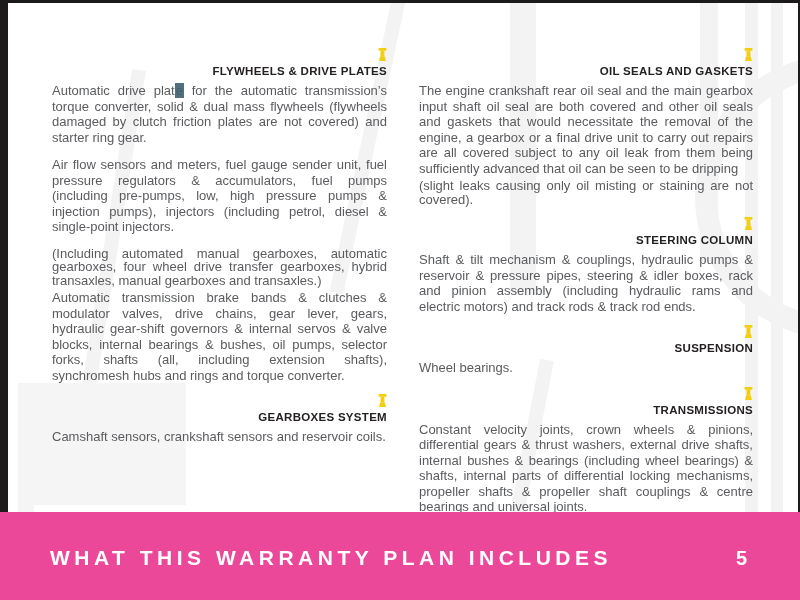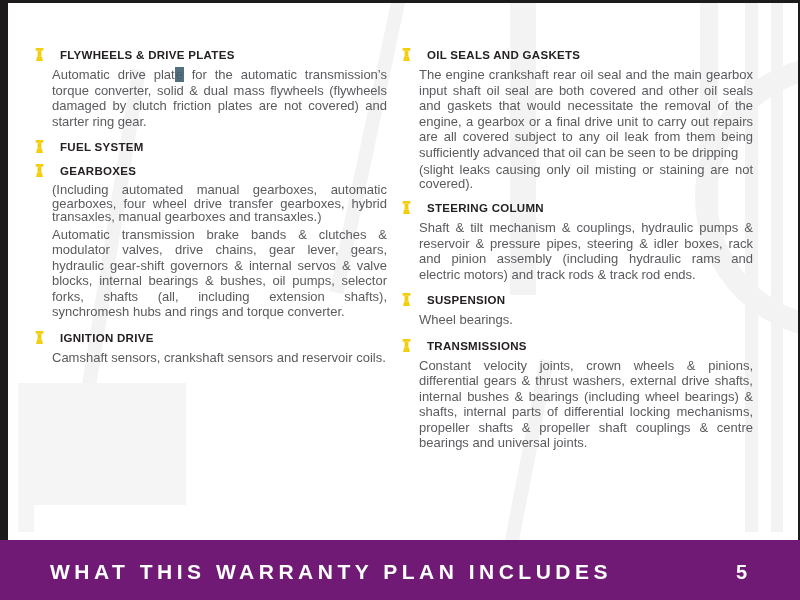--- a/index.html
+++ b/index.html
@@ -24,37 +24,37 @@
   
   .edge{position:absolute;background:#1c1a1b;z-index:3;}
   .edge-top{left:0;top:0;width:800px;height:3px;}
   .edge-left{left:0;top:0;width:8px;height:600px;}
   .edge-right{right:0;top:0;width:2px;height:600px;}
   
   .col{position:absolute;top:49px;z-index:1;}
   .col-left{left:35px;width:352px;}
   .col-right{left:402px;width:351px;}
   .section{margin-bottom:12px;}
-  .sec-head{display:flex;align-items:center;gap:16px;margin-bottom:6px;}
+  .sec-head{display:flex;align-items:flex-end;gap:4px;margin-bottom:6px;flex-direction:column;}
   .sec-head h3{
     margin:0;font-size:11.5px;line-height:12px;font-weight:700;
     color:#252122;letter-spacing:0.3px;
   }
   .bullet{flex:0 0 9px;height:13px;margin-top:-1px;}
   .bullet svg{display:block;}
   .body,.note{
     margin:0 0 3px 17px;
     color:#5a5b5e;text-align:justify;
   }
   .body{font-size:13px;line-height:15.5px;}
   .note{font-size:13px;line-height:13.5px;}
   .cursor-box{background:#53707f;color:#46606d;padding:0 1px;}
   
   .footer{
-    position:absolute;left:0;right:0;bottom:0;height:60px;background:#701a75;z-index:4;
+    position:absolute;left:0;right:0;bottom:0;height:88px;background:#ec4899;z-index:4;
     display:flex;align-items:center;justify-content:space-between;
     padding:4px 52px 0 50px;box-sizing:border-box;
   }
   .footer-title{color:#ffffff;font-size:21px;font-weight:700;letter-spacing:4.5px;}
   .footer-page{color:#ffffff;font-size:20px;font-weight:700;letter-spacing:1px;}
 </style>
 </head>
 <body>
 
 <div class="wm wm-diag-a"></div>
@@ -82,57 +82,38 @@
             <rect x="2.6" y="2.8" width="3.8" height="5.8"></rect>
             <path d="M1.1 13 L7.9 13 L6.9 8.4 L2.1 8.4 Z"></path>
           </svg>
       </span>
       <h3>FLYWHEELS &amp; DRIVE PLATES</h3>
     </div>
     <p class="body"><span>Automatic drive plat</span><span class="cursor-box">e</span><span> for the automatic transmission’s torque converter, solid &amp; dual mass flywheels (flywheels damaged by clutch friction plates are not covered) and starter ring gear.</span></p>
   </div>
 
   <div class="section">
-    <div class="sec-head">
-      <span class="bullet">
-        <svg width="9" height="13" viewBox="0 0 9 13" fill="#F2CE0D">
-            <rect x="0.5" y="0" width="8" height="2.8" rx="1"></rect>
-            <rect x="2.6" y="2.8" width="3.8" height="5.8"></rect>
-            <path d="M1.1 13 L7.9 13 L6.9 8.4 L2.1 8.4 Z"></path>
-          </svg>
-      </span>
-      <h3>FUEL SYSTEM</h3>
-    </div>
+    <p class="body">Air flow sensors and meters, fuel gauge sender unit, fuel pressure regulators &amp; accumulators, fuel pumps (including pre-pumps, low, high pressure pumps &amp; injection pumps), injectors (including petrol, diesel &amp; single-point injectors.</p>
   </div>
 
   <div class="section">
-    <div class="sec-head">
-      <span class="bullet">
-        <svg width="9" height="13" viewBox="0 0 9 13" fill="#F2CE0D">
-            <rect x="0.5" y="0" width="8" height="2.8" rx="1"></rect>
-            <rect x="2.6" y="2.8" width="3.8" height="5.8"></rect>
-            <path d="M1.1 13 L7.9 13 L6.9 8.4 L2.1 8.4 Z"></path>
-          </svg>
-      </span>
-      <h3>GEARBOXES</h3>
-    </div>
     <p class="note">(Including automated manual gearboxes, automatic gearboxes, four wheel drive transfer gearboxes, hybrid transaxles, manual gearboxes and transaxles.)</p>
     <p class="body">Automatic transmission brake bands &amp; clutches &amp; modulator valves, drive chains, gear lever, gears, hydraulic gear-shift governors &amp; internal servos &amp; valve blocks, internal bearings &amp; bushes, oil pumps, selector forks, shafts (all, including extension shafts), synchromesh hubs and rings and torque converter.</p>
   </div>
 
   <div class="section">
     <div class="sec-head">
       <span class="bullet">
         <svg width="9" height="13" viewBox="0 0 9 13" fill="#F2CE0D">
             <rect x="0.5" y="0" width="8" height="2.8" rx="1"></rect>
             <rect x="2.6" y="2.8" width="3.8" height="5.8"></rect>
             <path d="M1.1 13 L7.9 13 L6.9 8.4 L2.1 8.4 Z"></path>
           </svg>
       </span>
-      <h3>IGNITION DRIVE</h3>
+      <h3>GEARBOXES SYSTEM</h3>
     </div>
     <p class="body">Camshaft sensors, crankshaft sensors and reservoir coils.</p>
   </div>
 
 </div>
 
 <div class="col col-right">
 
   <div class="section">
     <div class="sec-head">

